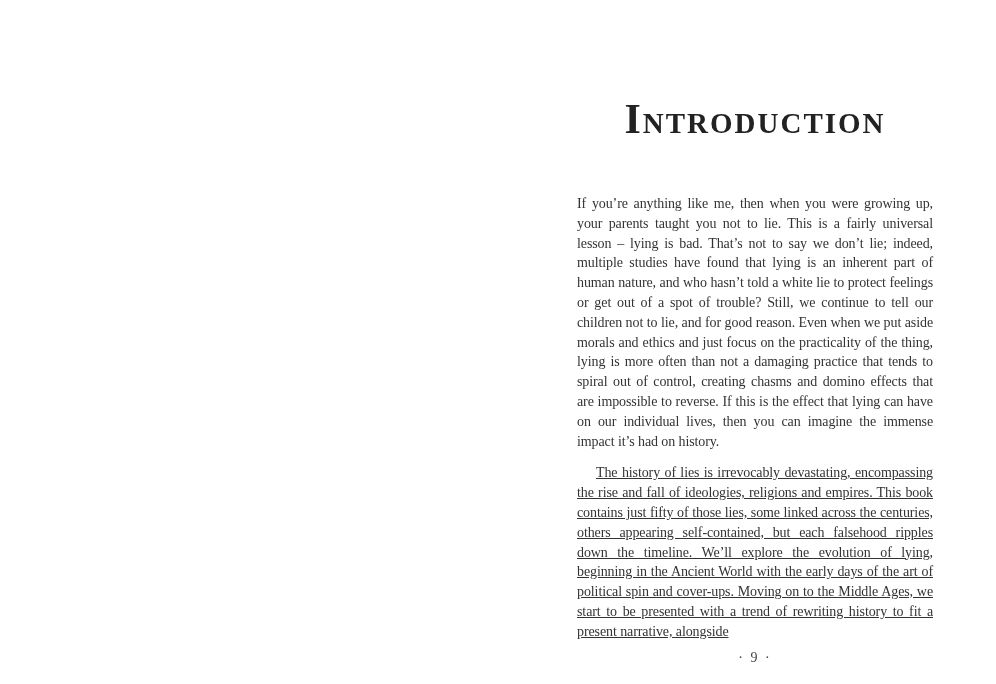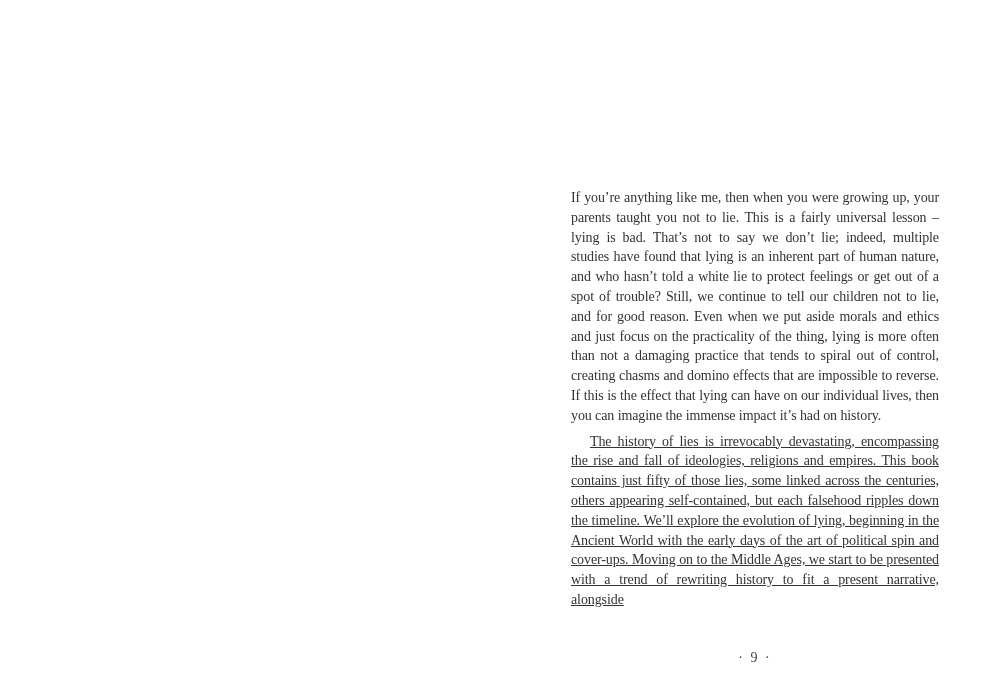--- a/index.html
+++ b/index.html
@@ -47,21 +47,21 @@
     left: 67px;            
     top: 182px;
     width: 380px;
     font-size: 14px;
     line-height: 19.8px;
     letter-spacing: -0.1px;
     color: #333333;
     text-align: justify;
   }
   .body-text p {
-    margin: 6px;
+    margin: 12px;
   }
   .body-text p + p {
     text-indent: 19px;
     text-decoration: underline;
   }
   .page-number {
     position: absolute;
     left: 67px;
     top: 650px;
     width: 380px;
@@ -70,19 +70,20 @@
     letter-spacing: 2px;
     color: #444444;
   }
 </style>
 </head>
 <body>
 
 <div class="spread">
   <div class="page-left"></div>
   <div class="page-right">
+    <h1 class="chapter-title">Introduction</h1>
     <div class="body-text">
       <p>If you’re anything like me, then when you were growing up, your parents taught you not to lie. This is a fairly universal lesson – lying is bad. That’s not to say we don’t lie; indeed, multiple studies have found that lying is an inherent part of human nature, and who hasn’t told a white lie to protect feelings or get out of a spot of trouble? Still, we continue to tell our children not to lie, and for good reason. Even when we put aside morals and ethics and just focus on the practicality of the thing, lying is more often than not a damaging practice that tends to spiral out of control, creating chasms and domino effects that are impossible to reverse. If this is the effect that lying can have on our individual lives, then you can imagine the immense impact it’s had on history.</p>
       <p>The history of lies is irrevocably devastating, encompassing the rise and fall of ideologies, religions and empires. This book contains just fifty of those lies, some linked across the centuries, others appearing self-contained, but each falsehood ripples down the timeline. We’ll explore the evolution of lying, beginning in the Ancient World with the early days of the art of political spin and cover-ups. Moving on to the Middle Ages, we start to be presented with a trend of rewriting history to fit a present narrative, alongside</p>
     </div>
     <div class="page-number">· 9 ·</div>
   </div>
 </div>
 
 </body></html>

